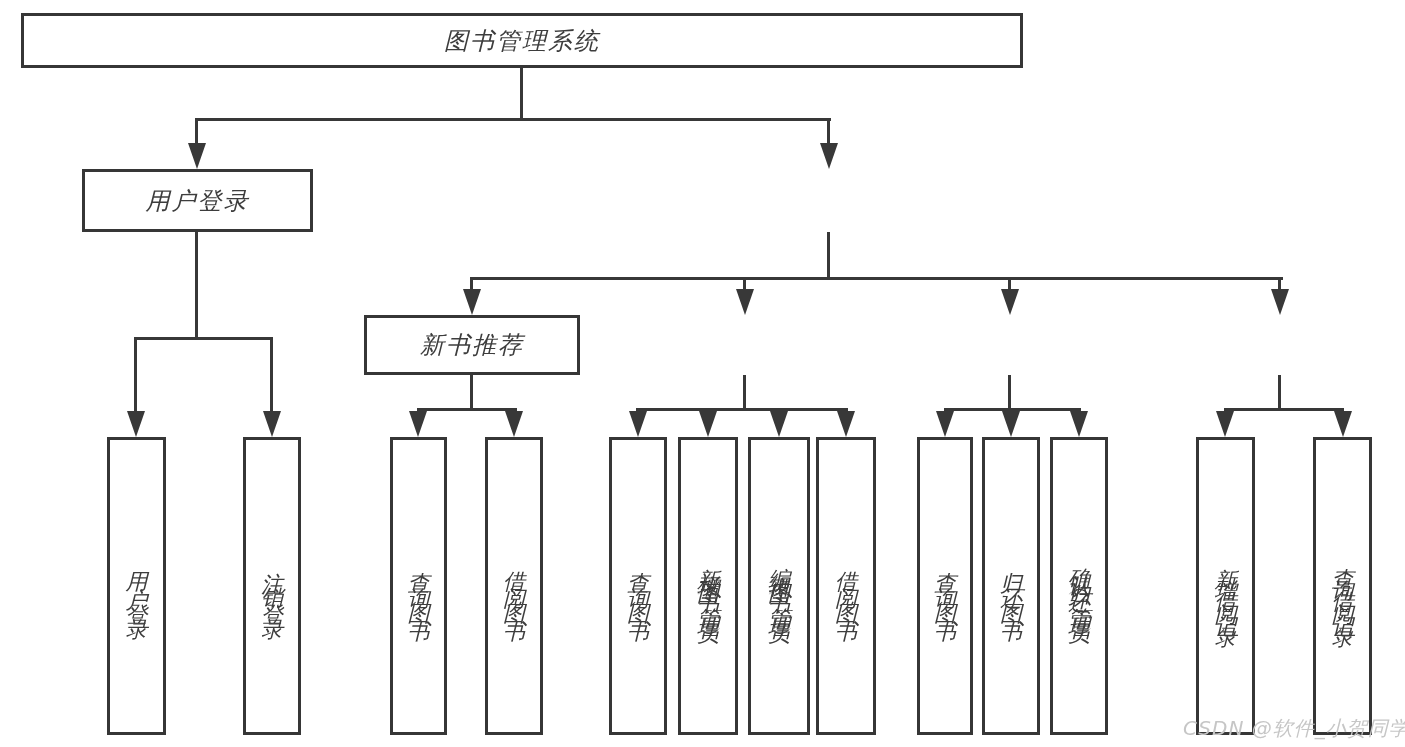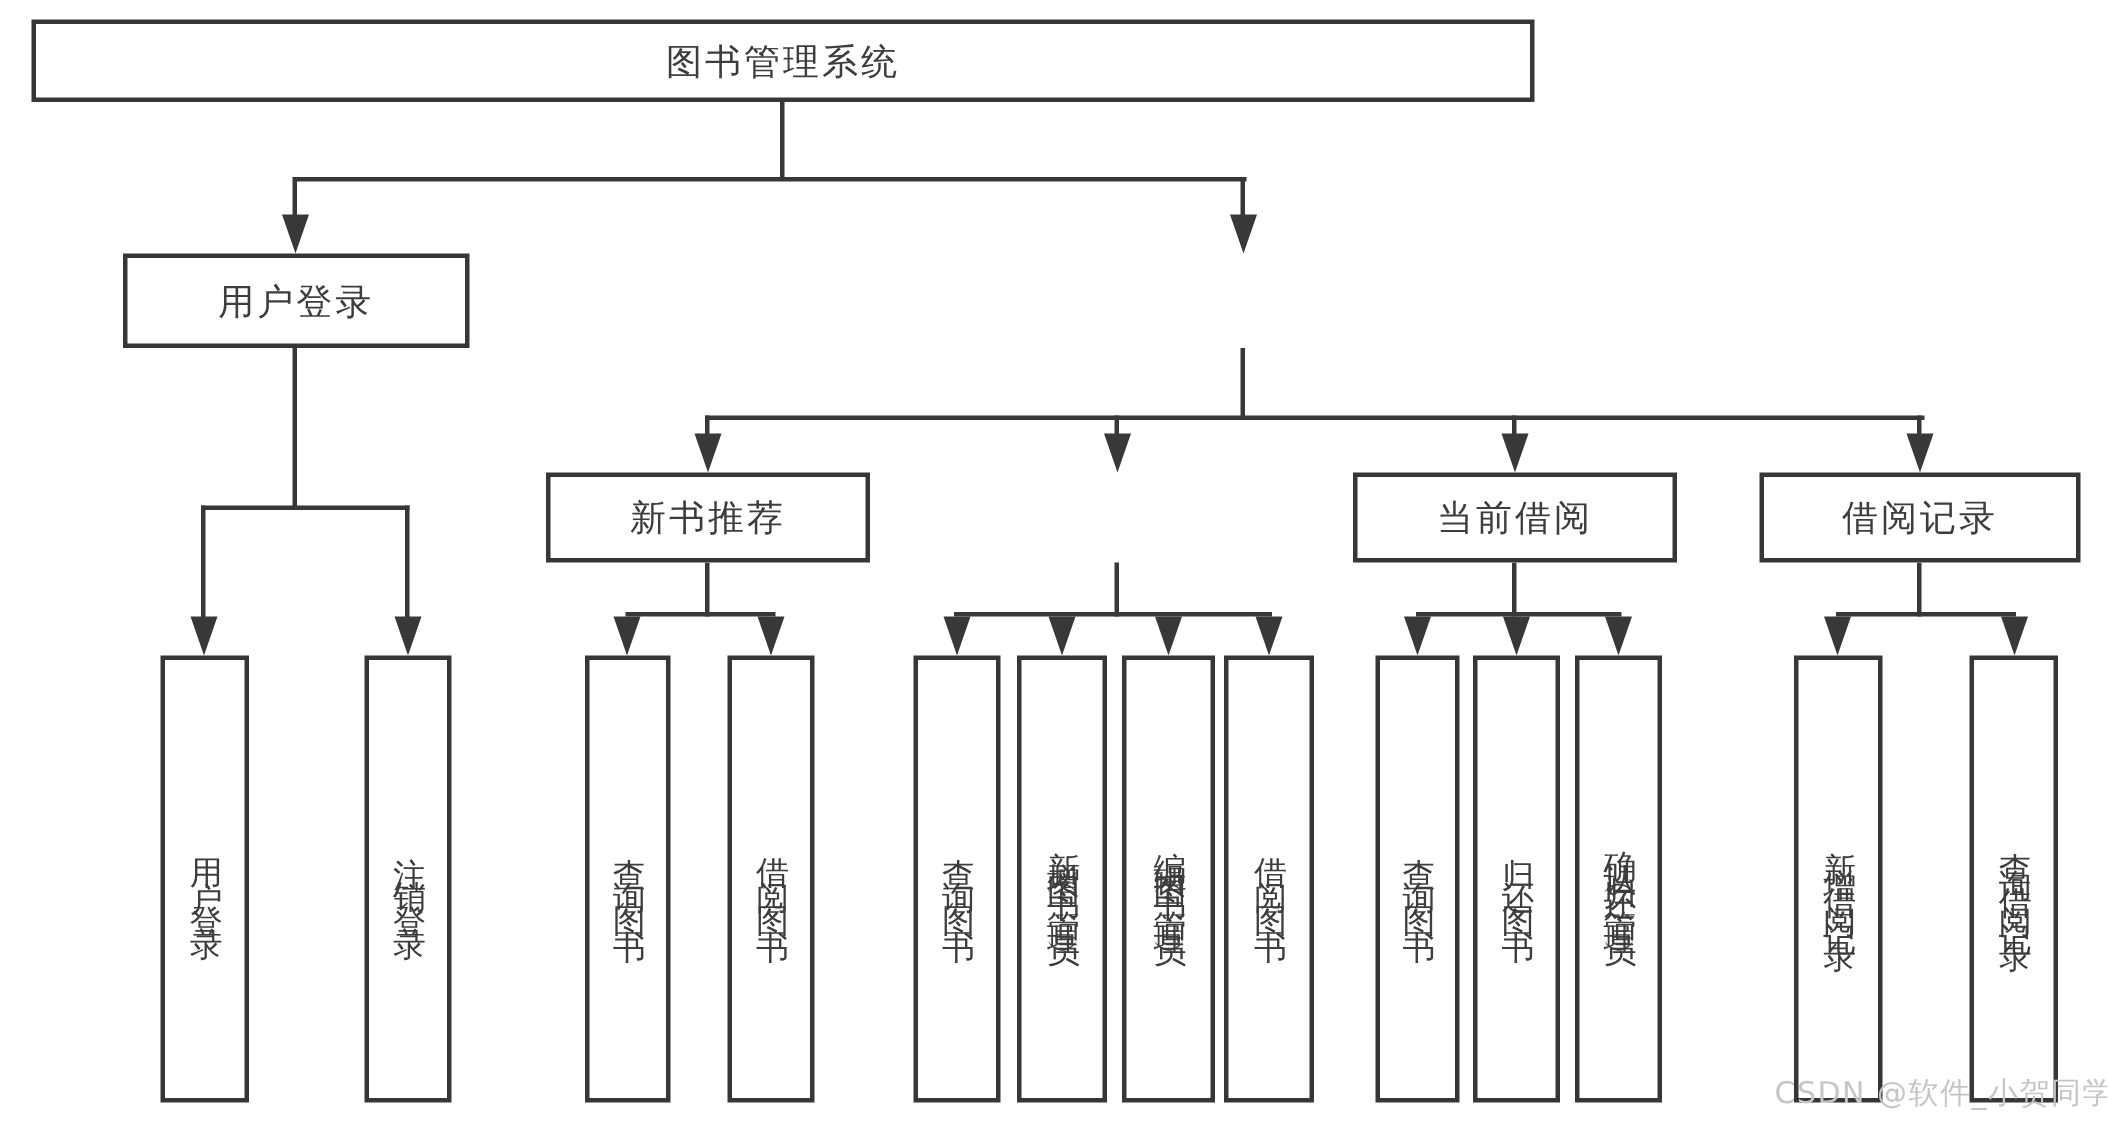--- a/index.html
+++ b/index.html
@@ -1,18 +1,19 @@
 <!DOCTYPE html>
 <html><head>
 <meta charset="utf-8">
 <style>
   html,body{margin:0;padding:0;background:#ffffff;}
   .canvas{
     position:relative;width:1405px;height:747px;background:#ffffff;overflow:hidden;
     font-family:"DejaVu Sans","Liberation Sans",sans-serif;
+    font-style:italic;
   }
   .box{
     position:absolute;background:#ffffff;border:3px solid #363636;box-sizing:border-box;
     display:flex;align-items:center;justify-content:center;color:#3d3d3d;z-index:2;
   }
   .hbox span{font-size:24px;letter-spacing:2px;white-space:nowrap;}
   .vbox span{
     writing-mode:vertical-rl;font-size:22px;line-height:1;white-space:nowrap;
   }
   .v4{letter-spacing:16px;}
@@ -84,26 +85,20 @@
     <span>图书管理系统</span>
   </div>
 
   <div class="box hbox" style="left:82px;top:169px;width:231px;height:63px">
     <span>用户登录</span>
   </div>
 
   <div class="box hbox" style="left:364px;top:315px;width:216px;height:60px">
     <span>新书推荐</span>
   </div>
-  <div class="box hbox" style="left:902px;top:315px;width:216px;height:60px">
-    <span>当前借阅</span>
-  </div>
-  <div class="box hbox" style="left:1173px;top:315px;width:214px;height:60px">
-    <span>借阅记录</span>
-  </div>
 
   <div class="box vbox" style="left:107px;top:437px;width:59px;height:298px">
     <span class="v4">用户登录</span>
   </div>
   <div class="box vbox" style="left:243px;top:437px;width:58px;height:298px">
     <span class="v4">注销登录</span>
   </div>
 
   <div class="box vbox" style="left:390px;top:437px;width:57px;height:298px">
     <span class="v4">查询图书</span>

